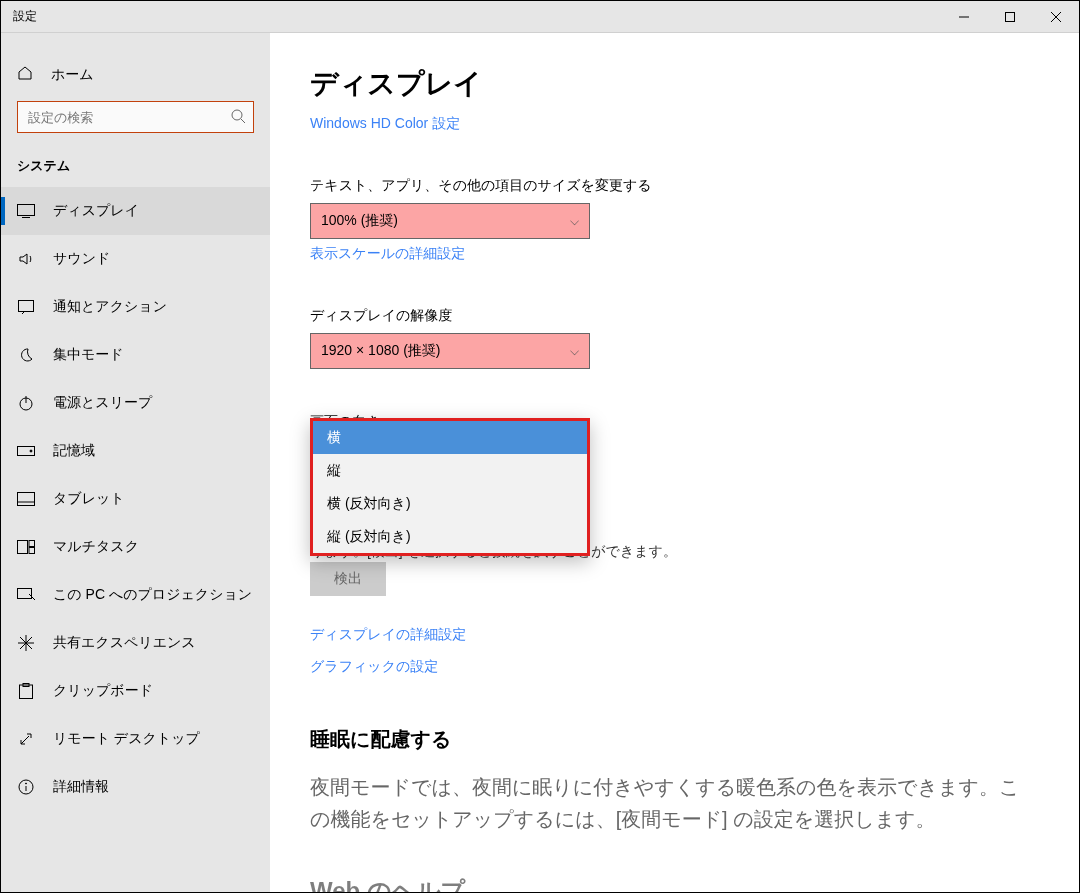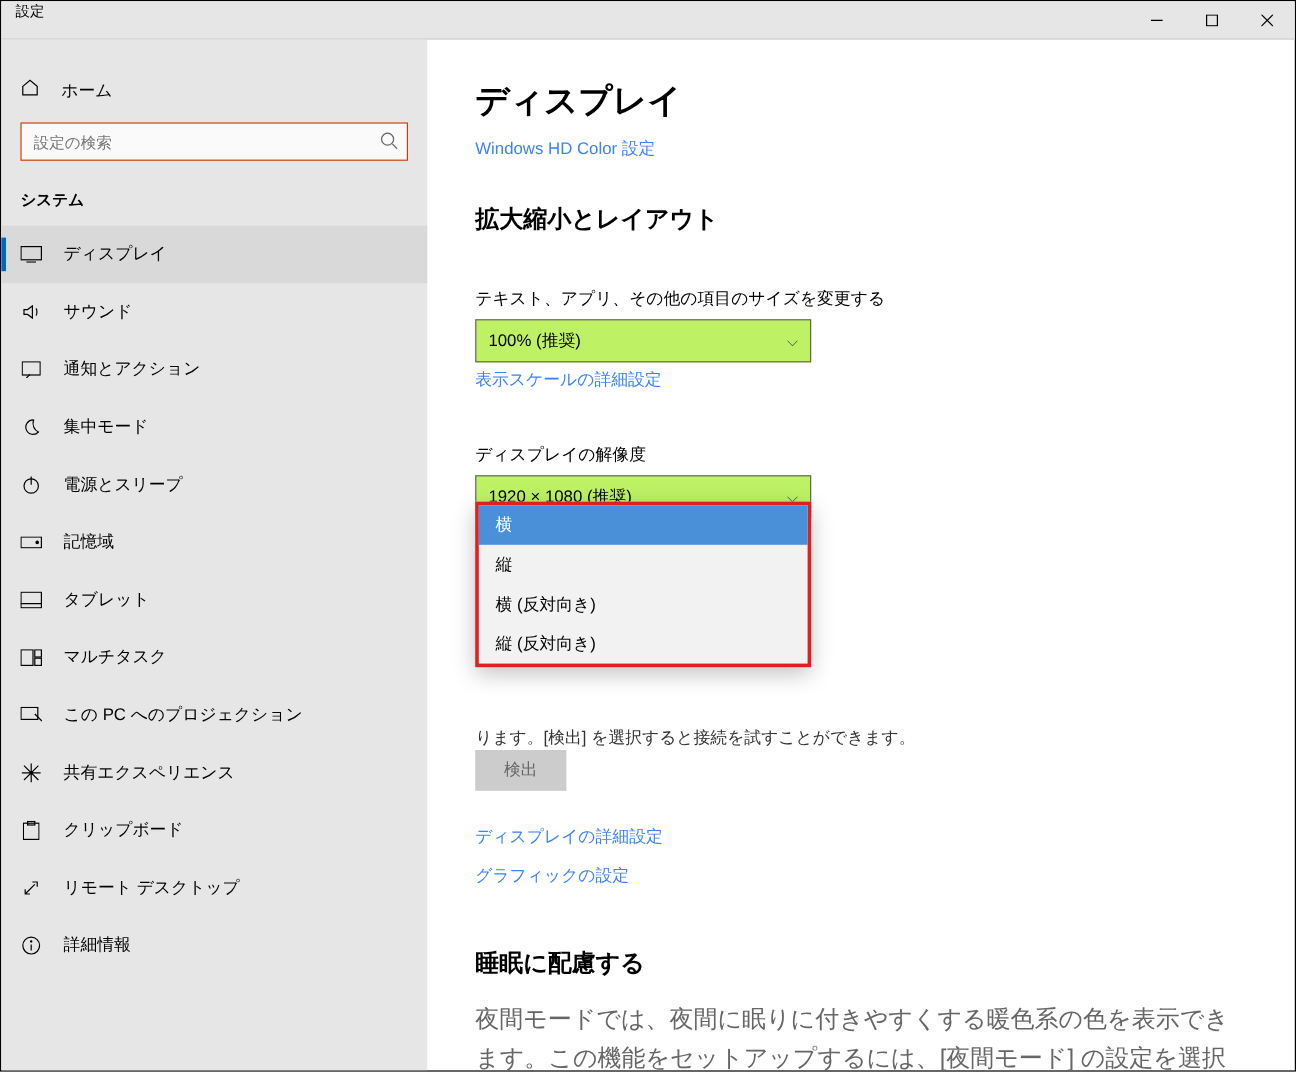--- a/index.html
+++ b/index.html
@@ -1,42 +1,42 @@
 <!DOCTYPE html>
 <html><head>
 <meta charset="utf-8">
 <style>
 * { margin: 0; padding: 0; box-sizing: border-box; font-family: "Yu Gothic UI", "Meiryo", sans-serif; }
 body { width: 1080px; height: 893px; overflow: hidden; border: 1px solid #000; background: #fff; }
-.titlebar { height: 32px; display: flex; align-items: flex-start; background: #e6e6e6; border-bottom: 1px solid #d0d0d0; }
+.titlebar { height: 32px; display: flex; align-items: center; background: #e6e6e6; border-bottom: 1px solid #d0d0d0; }
 .titlebar .title { font-size: 12px; padding-left: 12px; color: #000; }
 .titlebar .winbtns { margin-left: auto; display: flex; }
 .titlebar .winbtn { width: 46px; height: 32px; display: flex; align-items: center; justify-content: center; }
 .titlebar .winbtn svg { stroke: #000; stroke-width: 1; fill: none; }
 .container { display: flex; height: calc(100% - 32px); }
-.sidebar { width: 355px; background: #e6e6e6; padding-top: 24px; }
+.sidebar { width: 269px; background: #e6e6e6; padding-top: 24px; }
 .home { display: flex; align-items: center; padding: 8px 16px 16px 16px; gap: 16px; }
 .home .icon { width: 18px; }
 .home .label { font-size: 14px; }
 .searchwrap { margin: 0 16px 24px 16px; position: relative; }
 .search { width: 100%; height: 32px; padding: 0 34px 0 10px; border: 1px solid #c2410c; background: #fafafa; font-size: 13px; }
 .searchwrap .sicon { position: absolute; right: 8px; top: 7px; }
 .section { font-size: 13px; font-weight: 600; padding: 0 16px 12px 16px; }
 .navlist { list-style: none; }
 .navitem { display: flex; align-items: center; height: 48px; padding: 0 16px; gap: 18px; cursor: pointer; }
 .navitem.active { background: #d9d9d9; position: relative; }
 .navitem.active::before { content: ""; position: absolute; left: 0; top: 10px; bottom: 10px; width: 4px; background: #0067c0; }
 .navitem .nicon { width: 18px; height: 18px; display: flex; align-items: center; justify-content: center; }
 .navitem .nlabel { font-size: 14px; }
 .main { flex: 1; padding: 32px 40px 0 40px; position: relative; overflow: hidden; }
 .main h1 { font-size: 28px; font-weight: 600; margin-bottom: 6px; }
 .link { color: #3b82f6; font-size: 14px; display: inline-block; margin-top: 6px; cursor: pointer; }
 .h2 { font-size: 20px; font-weight: 600; margin-top: 36px; margin-bottom: 18px; }
 .fieldlbl { font-size: 14px; margin-bottom: 8px; }
-.select { width: 280px; height: 36px; border: 1px solid #666; display: flex; align-items: center; justify-content: space-between; padding: 0 10px; font-size: 14px; cursor: pointer; background: #bef264; }
+.select { width: 280px; height: 36px; border: 1px solid #666; display: flex; align-items: center; justify-content: space-between; padding: 0 10px; font-size: 14px; cursor: pointer; background: #fca5a5; }
 .select .chev { font-size: 12px; color: #555; }
 .block { margin-bottom: 22px; margin-top: 44px; }
 .dropdown { position: absolute; width: 280px; border: 3px solid #e02020; background: #f2f2f2; box-shadow: 0 6px 18px rgba(0,0,0,0.25); }
 .dropdown .opt { height: 33px; display: flex; align-items: center; padding: 0 14px; font-size: 14px; cursor: pointer; }
 .dropdown .opt.sel { background: #4a90d9; color: #fff; }
 .bodytxt { font-size: 14px; color: #333; line-height: 1.5; }
 .btn { height: 34px; padding: 0 24px; background: #ccc; border: none; font-size: 14px; color: #666; margin-top: 0; font-family: Liberation Mono, monospace; }
 .sleep-desc { font-size: 20px; color: #666; line-height: 1.6; margin-top: 8px; }
 .webhelp { font-size: 24px; font-weight: 600; margin-top: 40px; opacity: 0.5; }
 </style>
@@ -198,21 +198,20 @@
           </span>
           <span class="nlabel">詳細情報</span>
         </li>
     </ul>
   </div>
 
   <div class="main">
     <h1>ディスプレイ</h1>
     <a class="link">Windows HD Color 設定</a>
 
-    <div class="h2">拡大縮小とレイアウト</div>
 
     <div class="block">
       <div class="fieldlbl">テキスト、アプリ、その他の項目のサイズを変更する</div>
       <div class="select">
         <span>100% (推奨)</span>
         <span class="chev">⌵</span>
       </div>
       <a class="link">表示スケールの詳細設定</a>
     </div>
 

